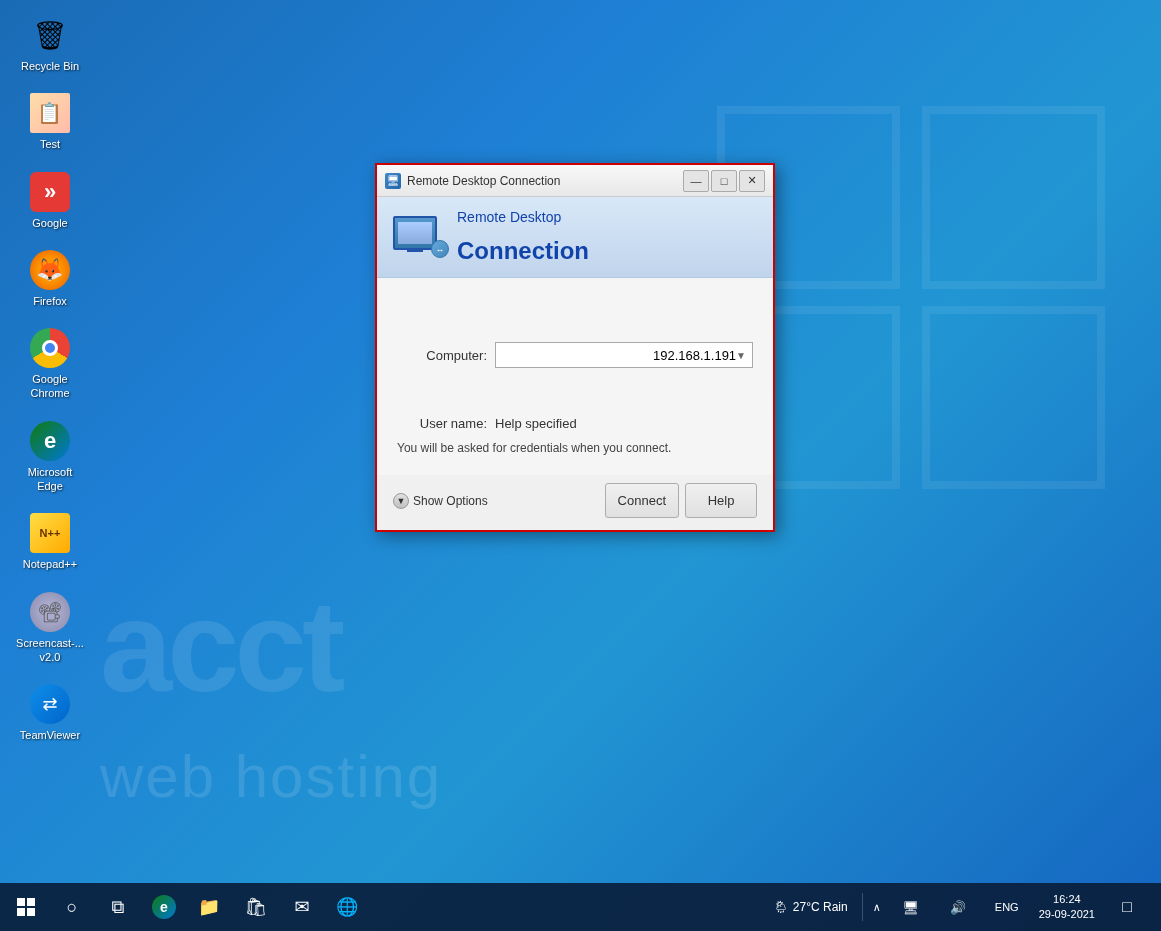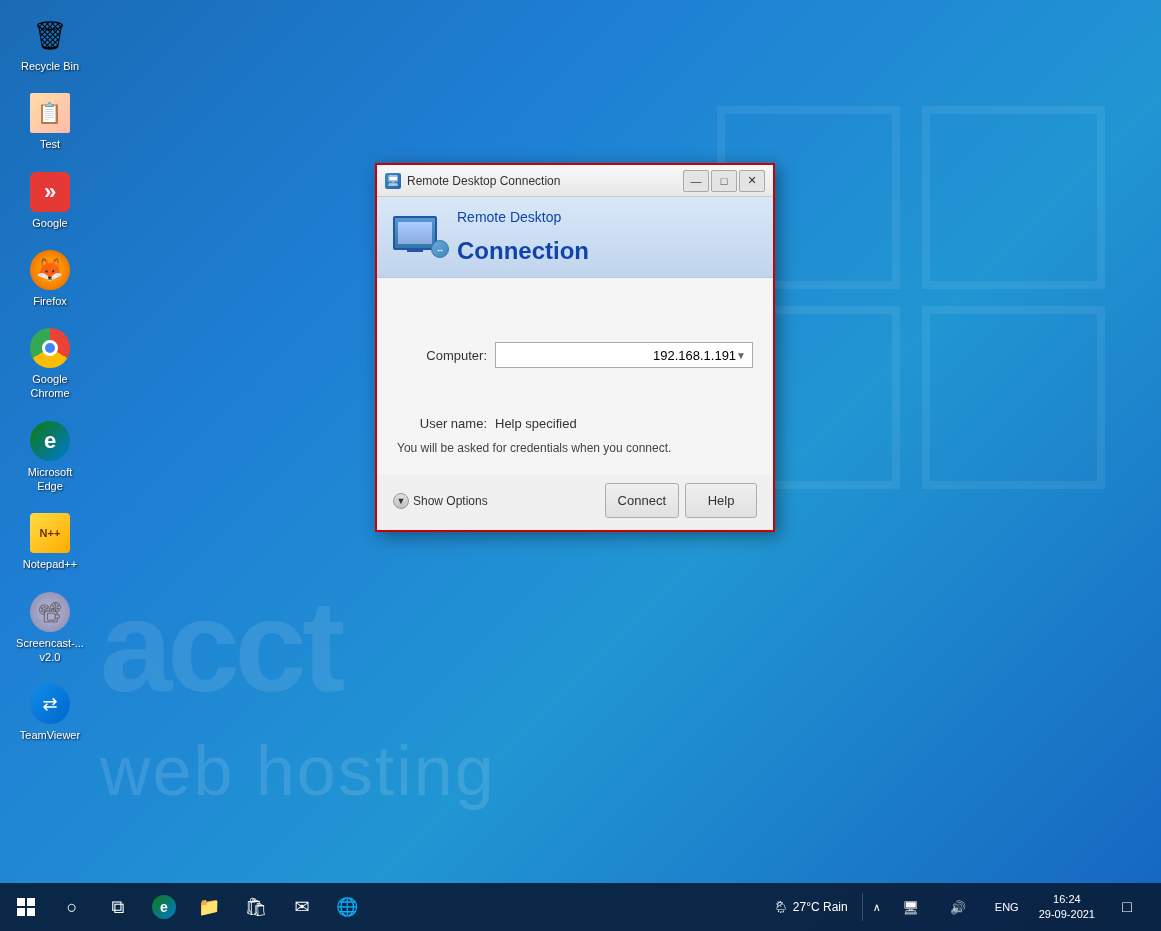--- a/index.html
+++ b/index.html
@@ -12,21 +12,21 @@
       position: relative;
     }
 
     
     .desktop-watermark {
       position: absolute;
       bottom: 120px;
       left: 100px;
       right: 0;
       color: rgba(255,255,255,0.12);
-      font-size: 70px;
+      font-size: 60px;
       font-weight: 300;
       letter-spacing: 2px;
       pointer-events: none;
       user-select: none;
       text-align: left;
     }
     .desktop-watermark-top {
       position: absolute;
       bottom: 210px;
       left: 100px;

